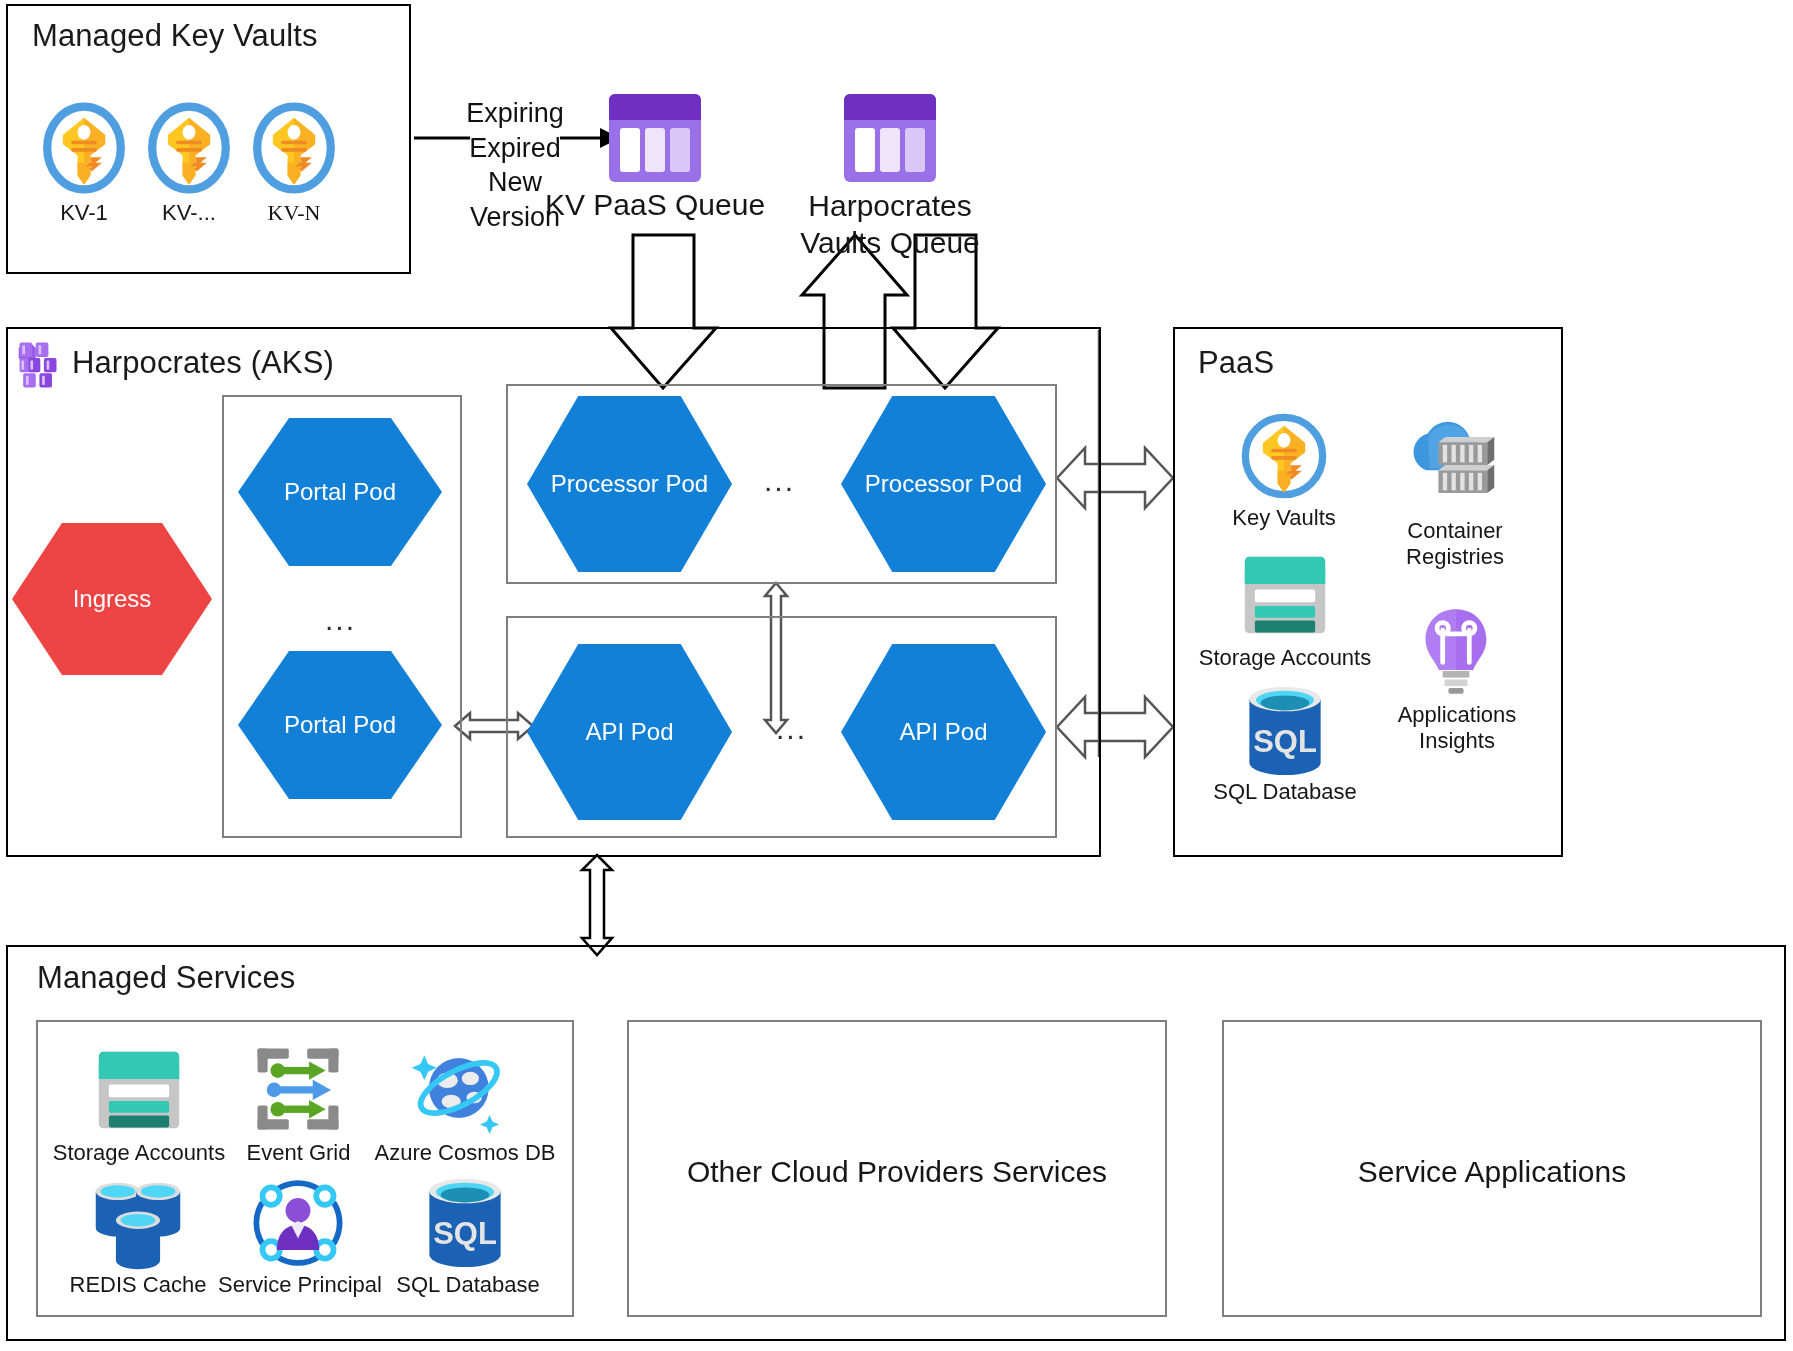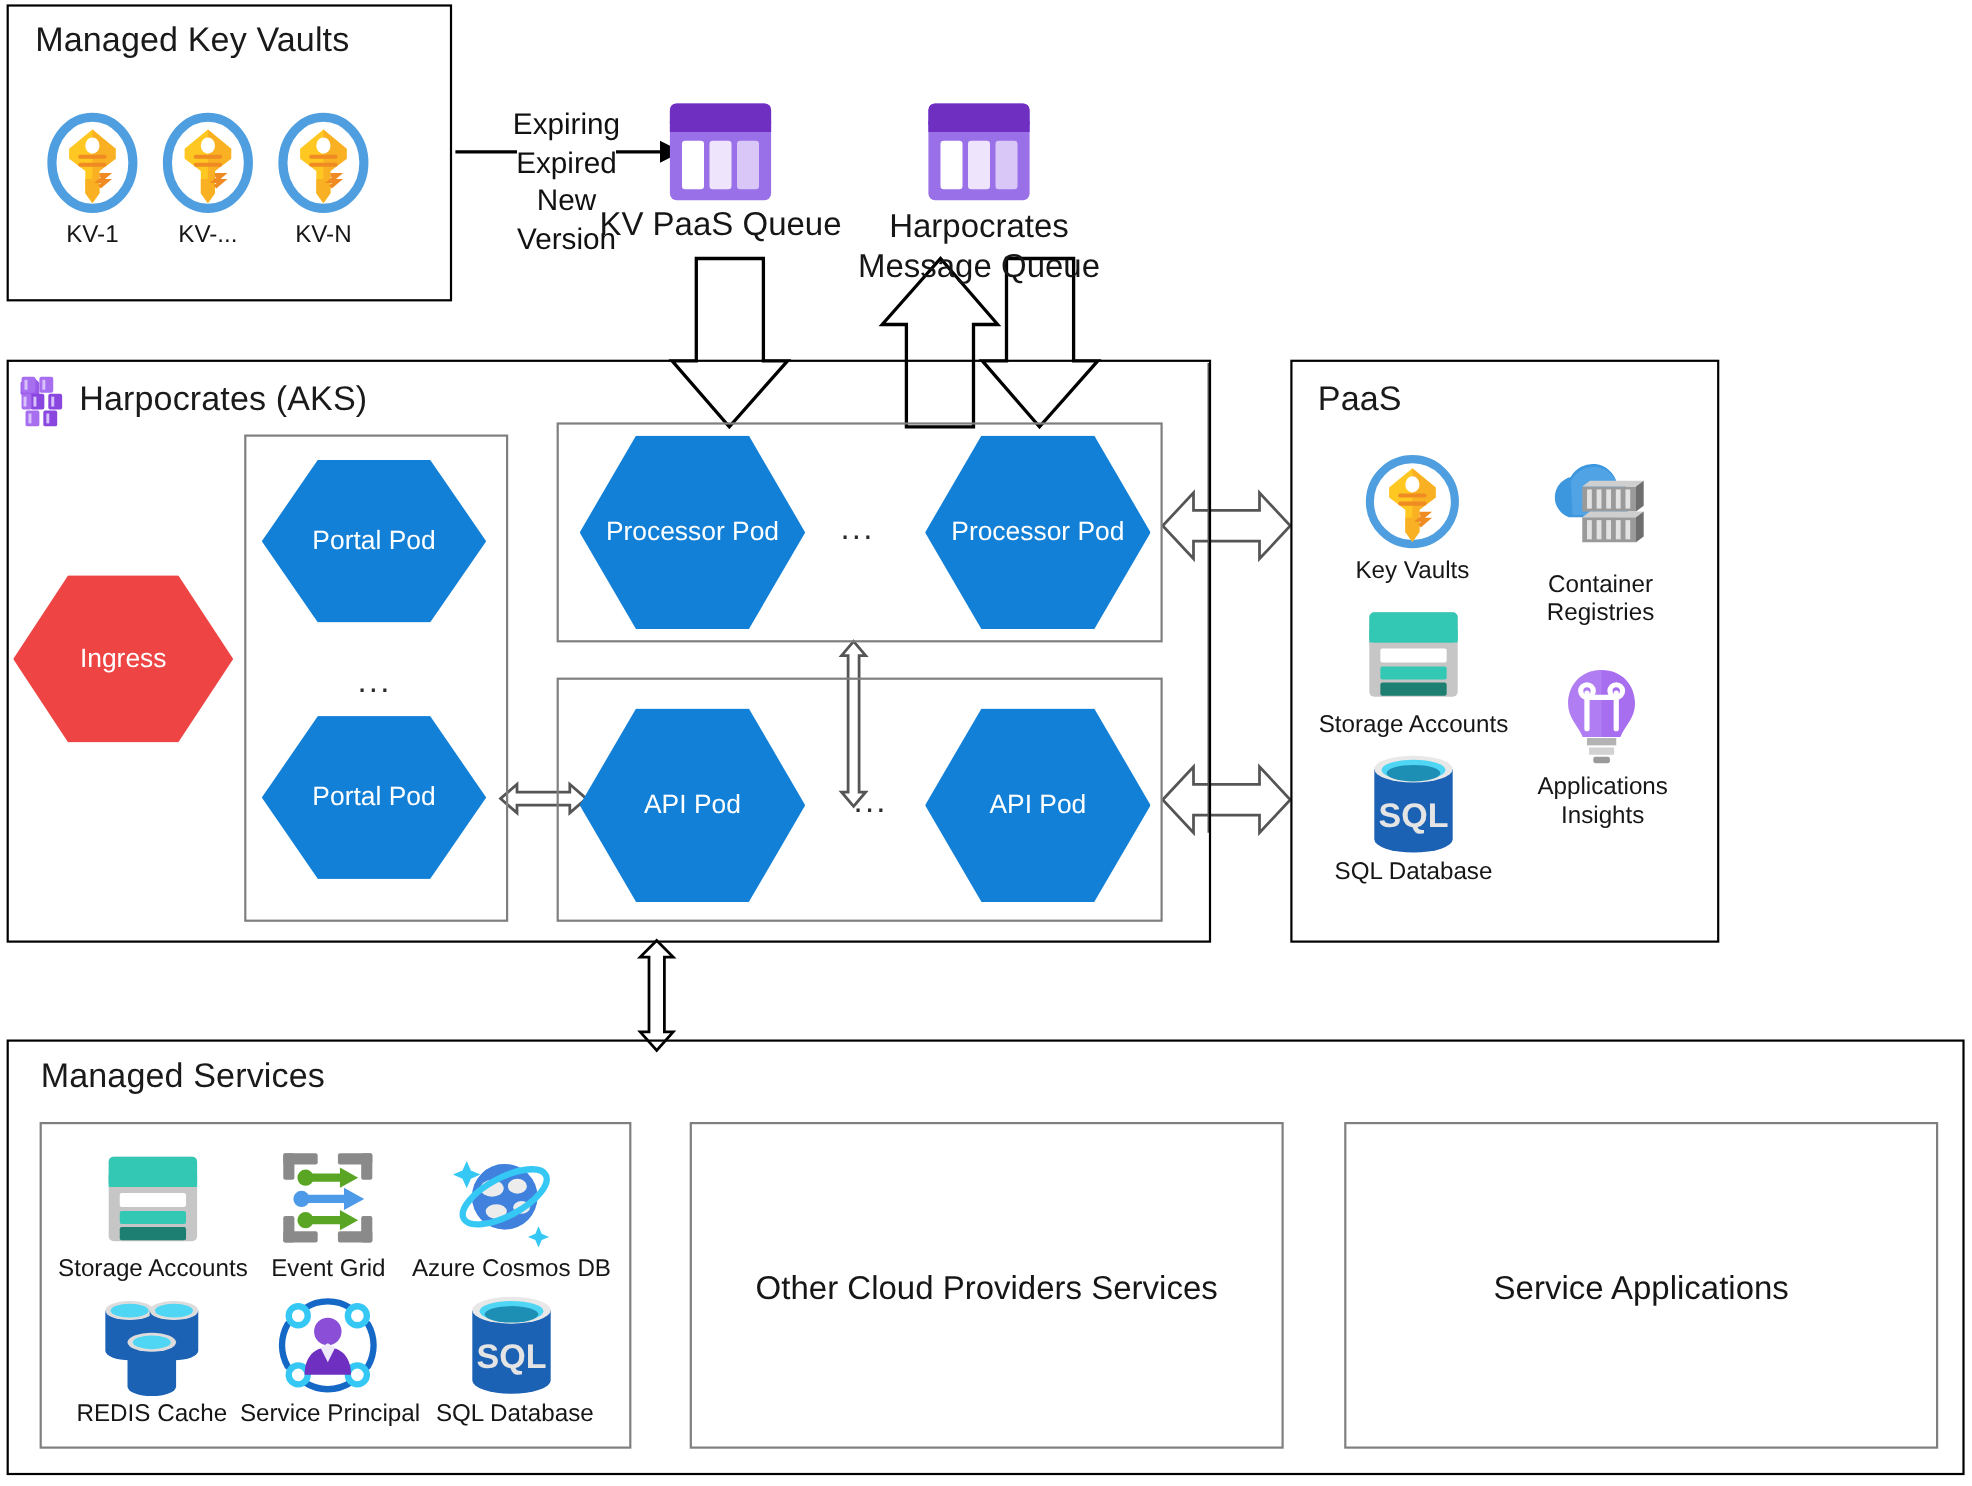--- a/index.html
+++ b/index.html
@@ -176,21 +176,21 @@
     <svg width="92" height="92" viewBox="0 0 100 100">
       <ellipse cx="50" cy="50" rx="40" ry="45" fill="none" stroke="#4f9fe0" stroke-width="9"></ellipse>
       <path d="M50 17 L73 36 L73 46 L57 58 L57 80 L50 90 L43 80 L43 58 L27 46 L27 36 Z" fill="#ffc721"></path>
       <path d="M50 17 L73 36 L73 46 L57 58 L57 80 L50 90 L43 80 L43 66 L50 66 Z" fill="#f7a823" opacity="0.75"></path>
       <ellipse cx="50" cy="33" rx="7" ry="8" fill="#ffffff"></ellipse>
       <rect x="36" y="42" width="28" height="4" rx="2" fill="#ef8b22"></rect>
       <rect x="36" y="50" width="28" height="4" rx="2" fill="#ef8b22"></rect>
       <path d="M57 62 L64 62 L57 68 L64 68 L57 74" fill="none" stroke="#ef8b22" stroke-width="4"></path>
     </svg>
   </div>
-  <div class="cap" style="left:234px; top:200px; width:120px;">KV-N</div>
+  <div class="cap" style="left:234px; top:200px; width:120px;font-family:Liberation Serif, serif;">KV-N</div>
 
   <div class="edge-label" style="left:455px; top:96px; width:120px;">Expiring
 Expired
 New Version</div>
 
   <div class="icon-wrap" style="left:605px; top:88px;">
     <svg width="100" height="100" viewBox="0 0 100 100">
       <rect x="4" y="6" width="92" height="88" rx="6" fill="#9a70e8"></rect>
       <rect x="4" y="6" width="92" height="24" rx="6" fill="#6f2fc0"></rect>
       <rect x="4" y="22" width="92" height="10" fill="#6f2fc0"></rect>
@@ -205,21 +205,21 @@
     <svg width="100" height="100" viewBox="0 0 100 100">
       <rect x="4" y="6" width="92" height="88" rx="6" fill="#9a70e8"></rect>
       <rect x="4" y="6" width="92" height="24" rx="6" fill="#6f2fc0"></rect>
       <rect x="4" y="22" width="92" height="10" fill="#6f2fc0"></rect>
       <rect x="15" y="40" width="20" height="44" rx="3" fill="#ffffff"></rect>
       <rect x="40" y="40" width="20" height="44" rx="3" fill="#eee5fc"></rect>
       <rect x="65" y="40" width="20" height="44" rx="3" fill="#d9c7f7"></rect>
     </svg>
   </div>
   <div class="cap-big" style="left:760px; top:188px; width:260px; white-space:pre-line; line-height:1.22;">Harpocrates
-Message Queue</div>
+Vaults Queue</div>
 
   <div class="panel panel-heavy" style="left:6px; top:327px; width:1095px; height:530px;"></div>
 
   <div class="icon-wrap" style="left:16px; top:339px;">
     <svg width="54" height="54" viewBox="0 0 60 60">
       <g fill="#9a5ae8">
         <path d="M3 4 h11 l4 4 v11 l-4 4 H3 l-4 -4 V8 Z" transform="translate(4,2)"></path>
       </g>
       <g>
         <rect x="4" y="4" width="14" height="16" rx="2" fill="#a86ef0"></rect>

